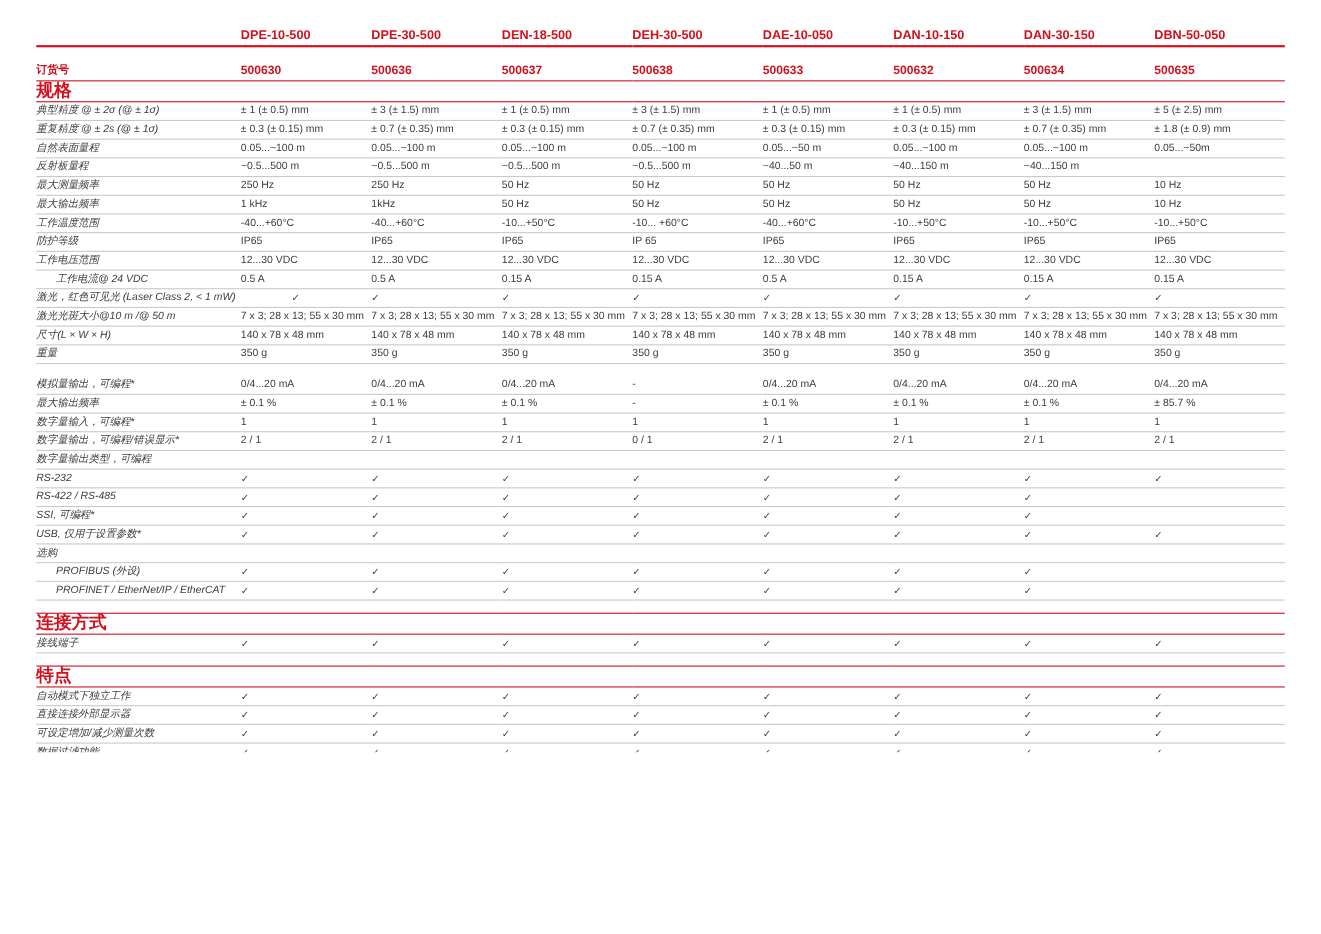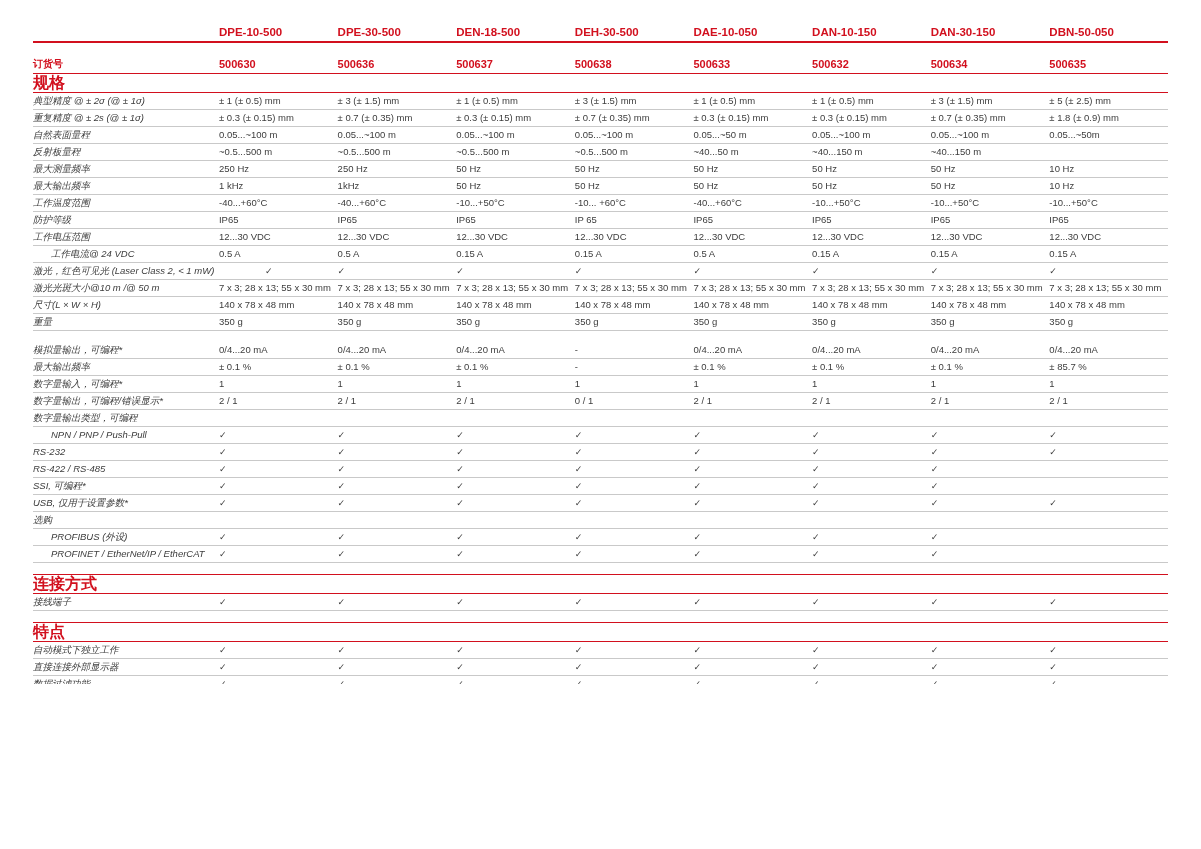--- a/index.html
+++ b/index.html
@@ -319,31 +319,20 @@
           <td></td>
           <td></td>
           <td></td>
           <td></td>
           <td></td>
           <td></td>
           <td></td>
           <td></td>
         </tr>
         <tr class="data-row">
-          <td class="rowlabel indent">NPN / PNP / Push-Pull</td>
-          <td class="check">✓</td>
-          <td class="check">✓</td>
-          <td class="check">✓</td>
-          <td class="check">✓</td>
-          <td class="check">✓</td>
-          <td class="check">✓</td>
-          <td class="check">✓</td>
-          <td class="check">✓</td>
-        </tr>
-        <tr class="data-row">
           <td class="rowlabel">RS-232</td>
           <td class="check">✓</td>
           <td class="check">✓</td>
           <td class="check">✓</td>
           <td class="check">✓</td>
           <td class="check">✓</td>
           <td class="check">✓</td>
           <td class="check">✓</td>
           <td class="check">✓</td>
         </tr>
@@ -442,20 +431,31 @@
           <td class="check">✓</td>
           <td class="check">✓</td>
           <td class="check">✓</td>
           <td class="check">✓</td>
           <td class="check">✓</td>
           <td class="check">✓</td>
           <td class="check">✓</td>
         </tr>
         <tr class="data-row">
           <td class="rowlabel">直接连接外部显示器</td>
+          <td class="check">✓</td>
+          <td class="check">✓</td>
+          <td class="check">✓</td>
+          <td class="check">✓</td>
+          <td class="check">✓</td>
+          <td class="check">✓</td>
+          <td class="check">✓</td>
+          <td class="check">✓</td>
+        </tr>
+        <tr class="data-row">
+          <td class="rowlabel">可设定增加/减少测量次数</td>
           <td class="check">✓</td>
           <td class="check">✓</td>
           <td class="check">✓</td>
           <td class="check">✓</td>
           <td class="check">✓</td>
           <td class="check">✓</td>
           <td class="check">✓</td>
           <td class="check">✓</td>
         </tr>
         <tr class="data-row">

